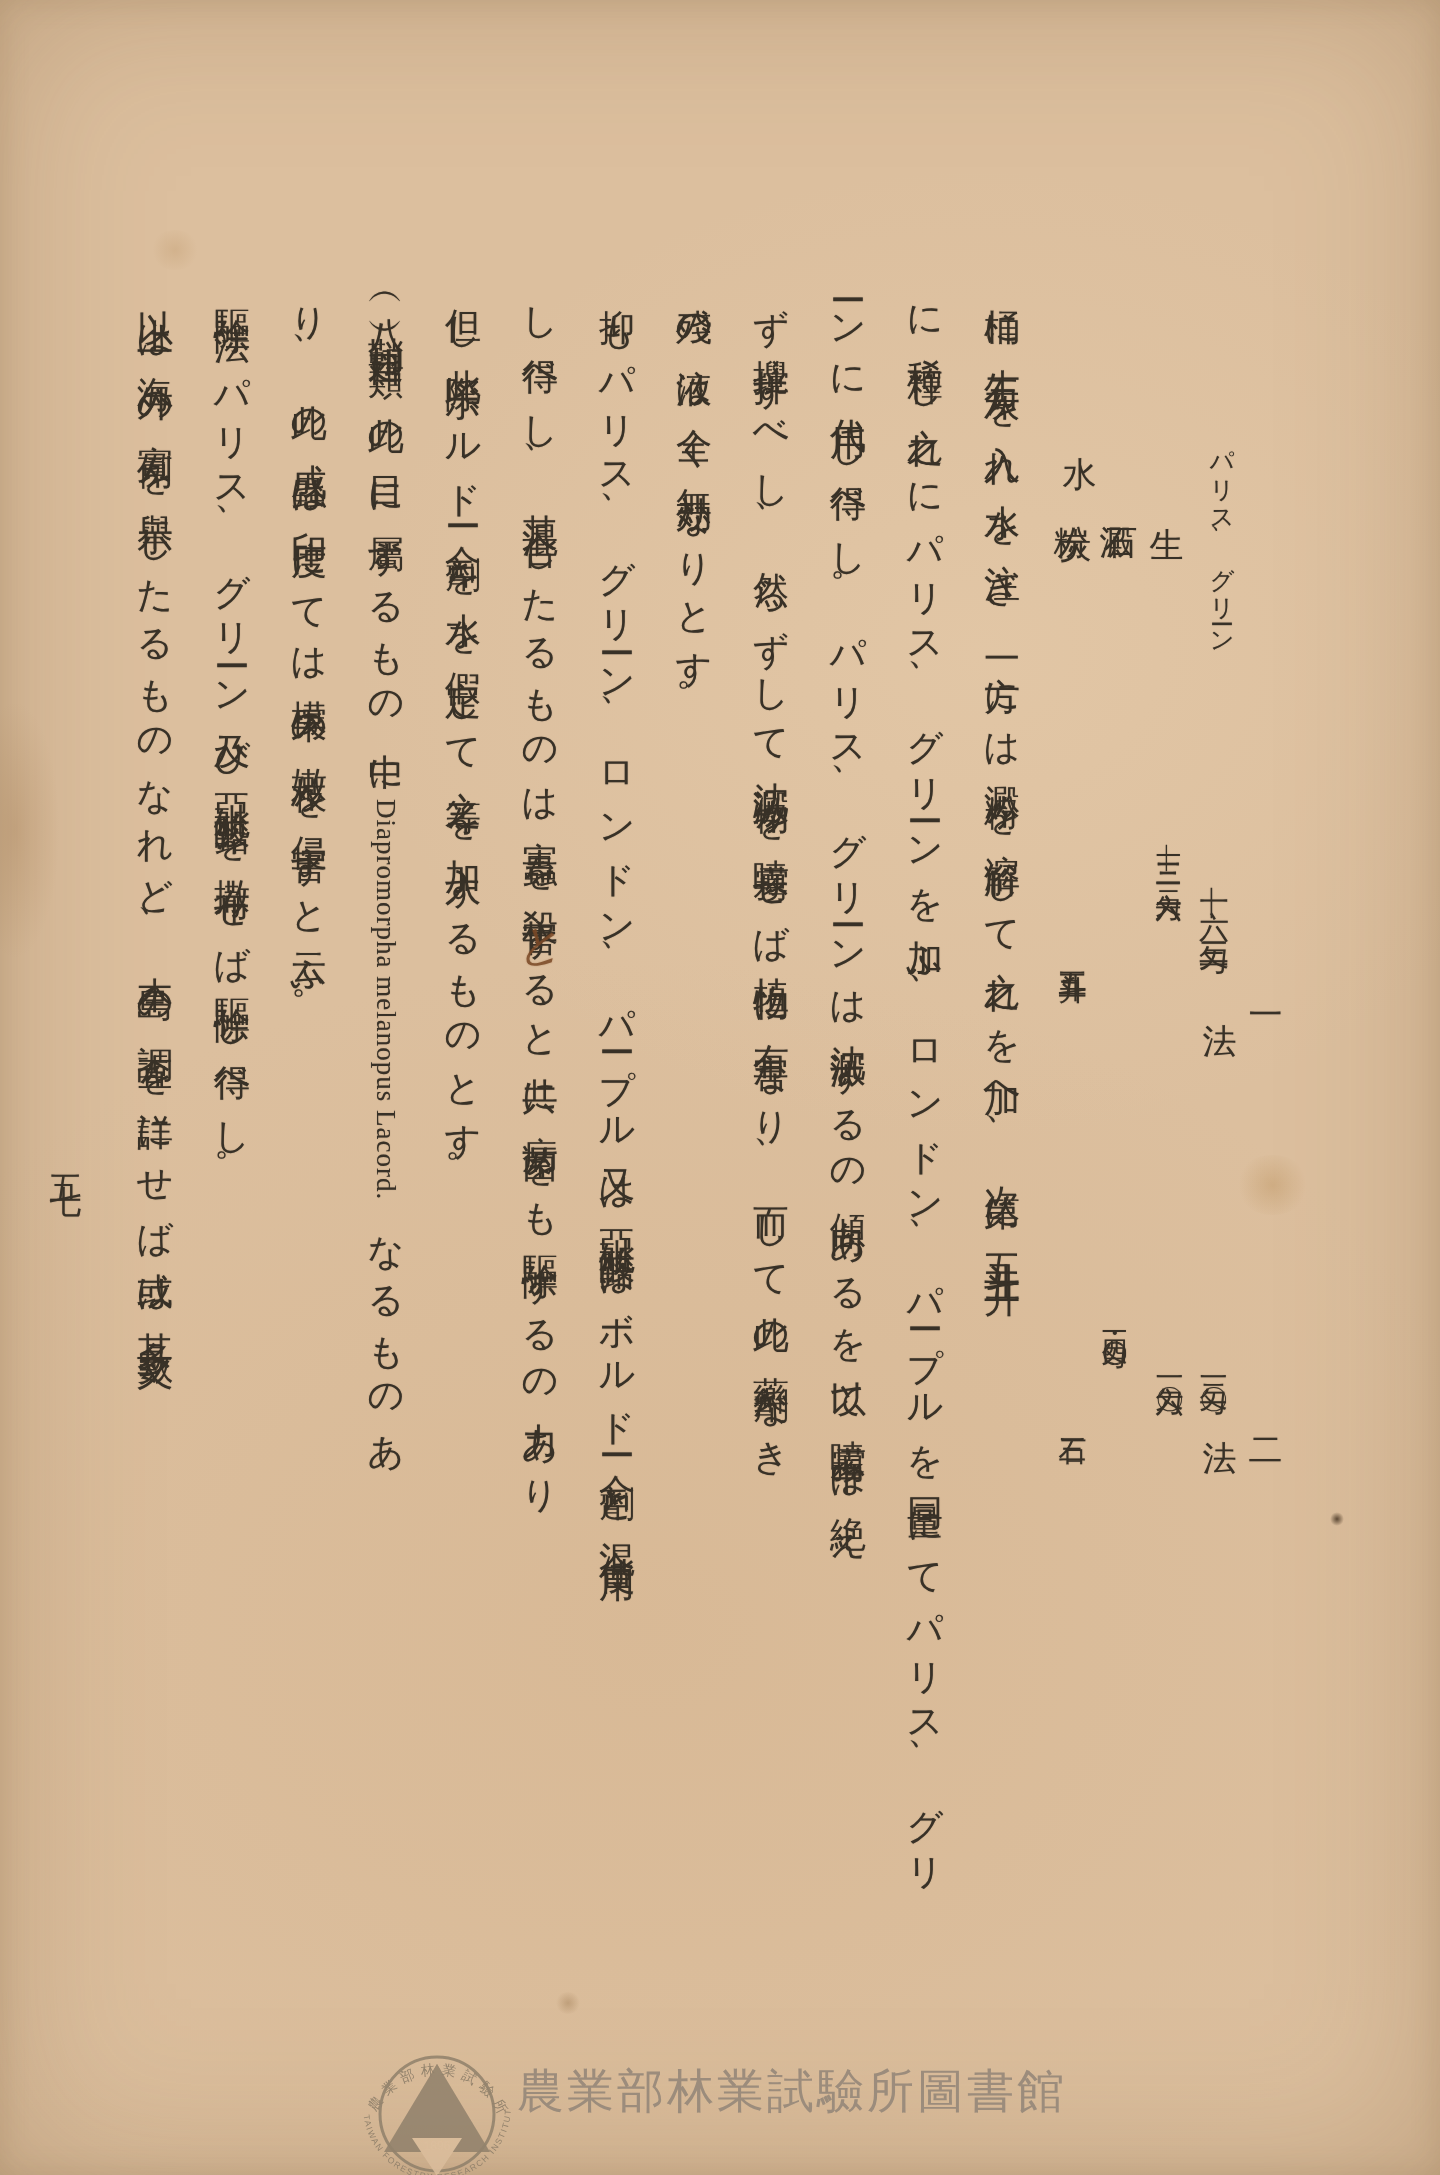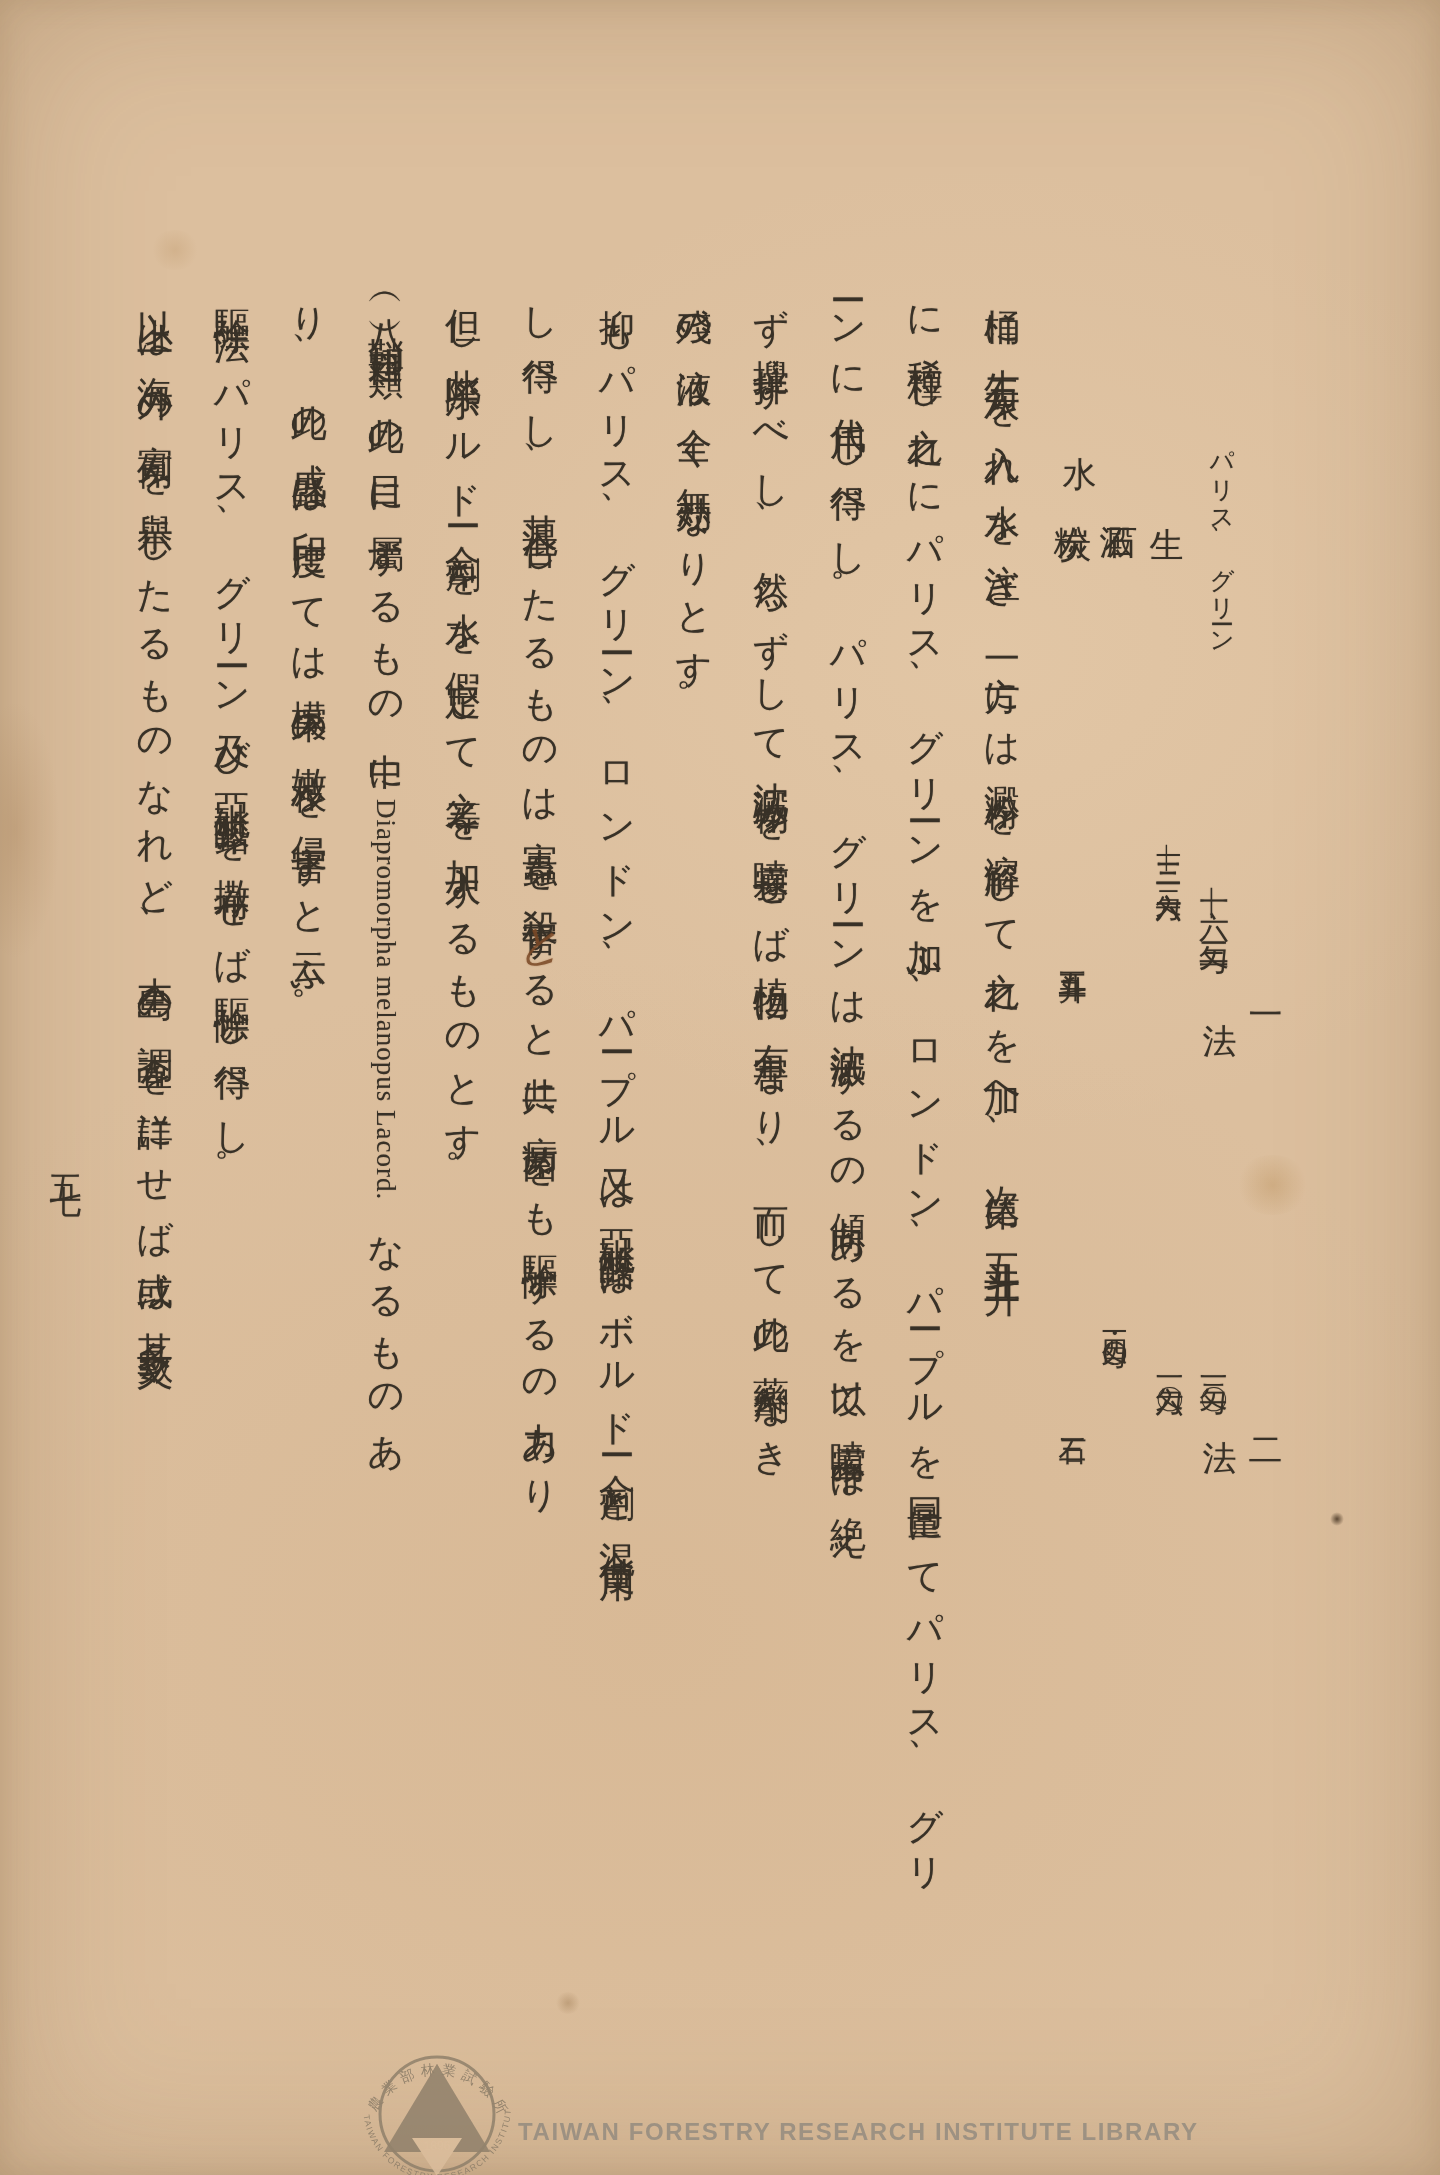--- a/index.html
+++ b/index.html
@@ -141,16 +141,16 @@
         <path id="arcTop" d="M 19,100 A 68 68 0 0 1 151,100"></path>
         <path id="arcBottom" d="M 11,80 A 74 74 0 0 0 159,80"></path>
       </defs>
       <text font-family="Liberation Serif, serif" font-size="14" fill="#8d7e69" letter-spacing="6">
         <textPath href="#arcTop" startOffset="8%">農業部林業試驗所</textPath>
       </text>
       <text font-family="Liberation Sans, sans-serif" font-size="8.5" fill="#8d7e69" letter-spacing="1.5">
         <textPath href="#arcBottom" startOffset="4%">TAIWAN FORESTRY RESEARCH INSTITUTE</textPath>
       </text>
     </svg>
-    <div class="stamp-en">TAIWAN FORESTRY RESEARCH INSTITUTE LIBRARY</div>
+    <div class="stamp-kanji">農業部林業試驗所圖書館</div>
   </div>
 
 </div>
 
 </body></html>

